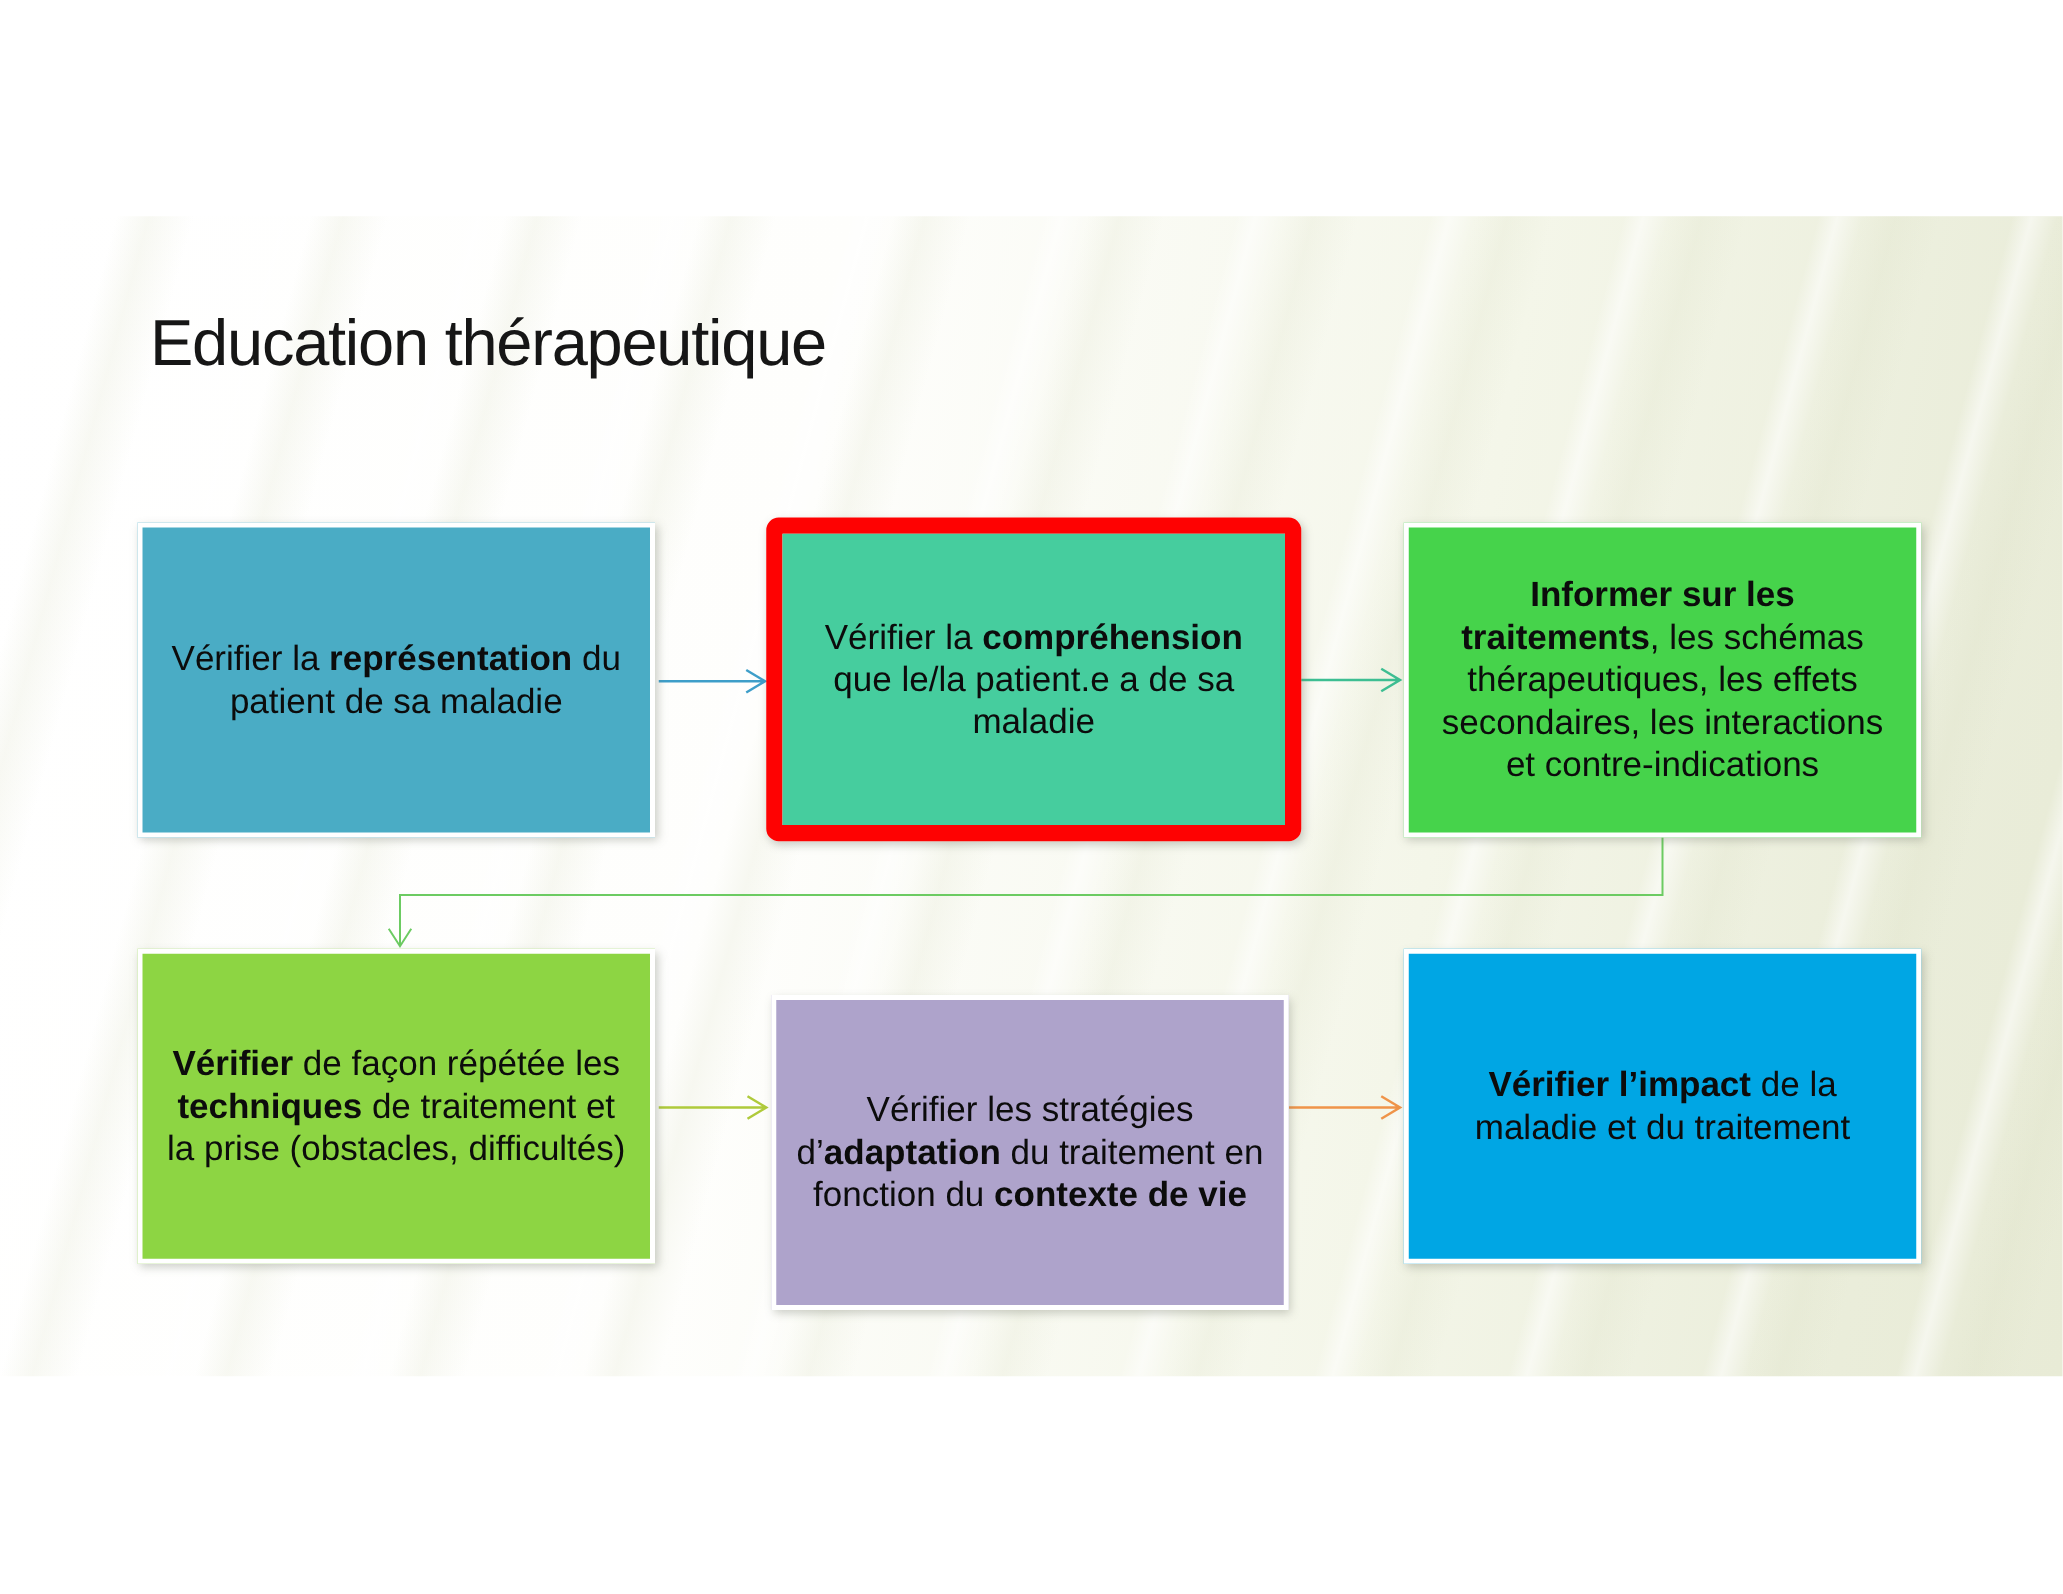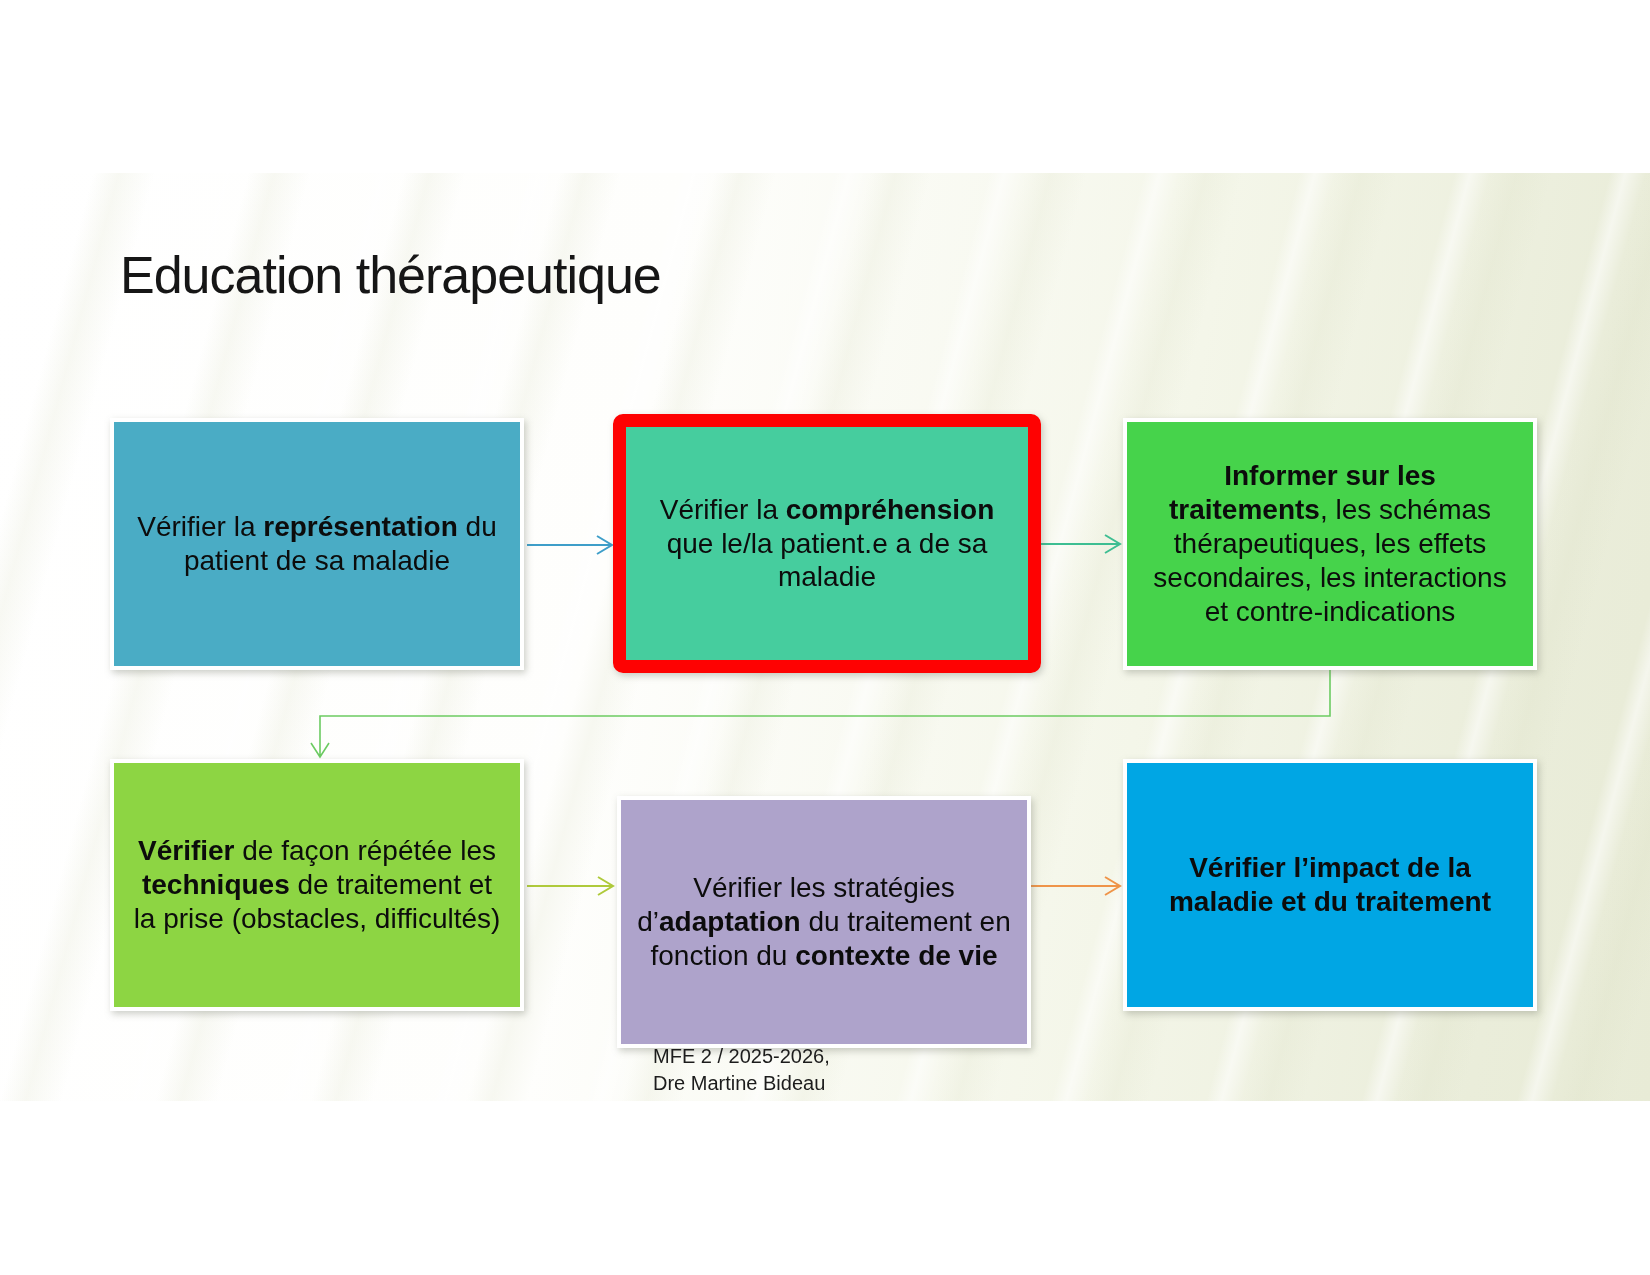--- a/index.html
+++ b/index.html
@@ -99,22 +99,18 @@
   </div>
 
   <div class="box row2 col1" style="background: rgb(141, 213, 67);">
     <div class="box-text"><b>Vérifier</b> de façon répétée les <b>techniques</b> de traitement et la prise (obstacles, difficultés)</div>
   </div>
 
   <div class="box row2 col2" style="background: rgb(174, 163, 203); margin-top: 37px;">
     <div class="box-text">Vérifier les stratégies d’<b>adaptation</b> du traitement en fonction du <b>contexte de vie</b></div>
   </div>
 
-  <div class="box row2 col3" style="background: rgb(0, 166, 228); font-weight: bold;">
+  <div class="box row2 col3" style="background: rgb(0, 166, 228);">
     <div class="box-text"><b>Vérifier l’impact</b> de la maladie et du traitement</div>
   </div>
 
-  <div class="footer">
-    <div>MFE 2 / 2025-2026,</div>
-    <div>Dre Martine Bideau</div>
-  </div>
 
 </div>
 
 </body></html>

